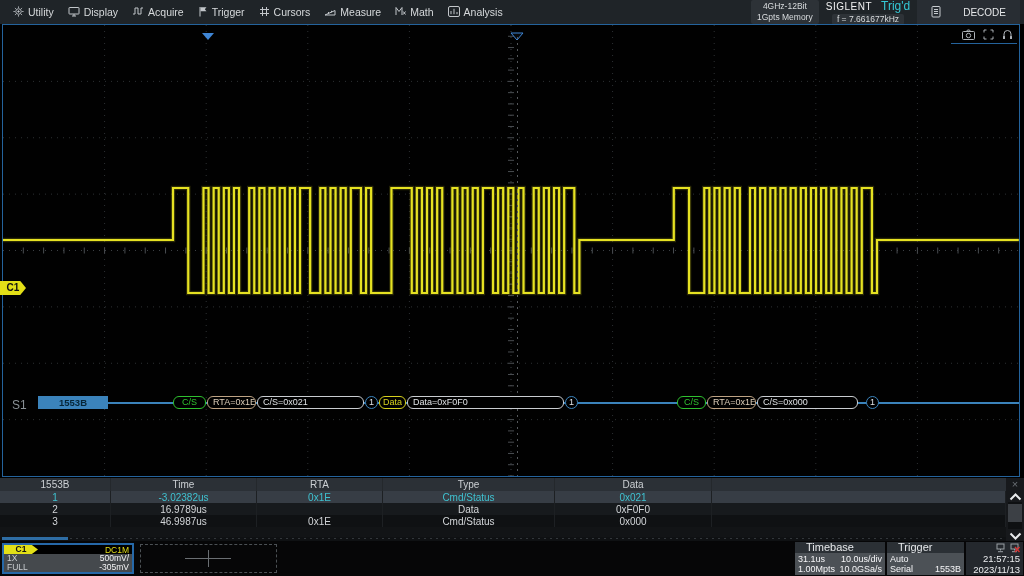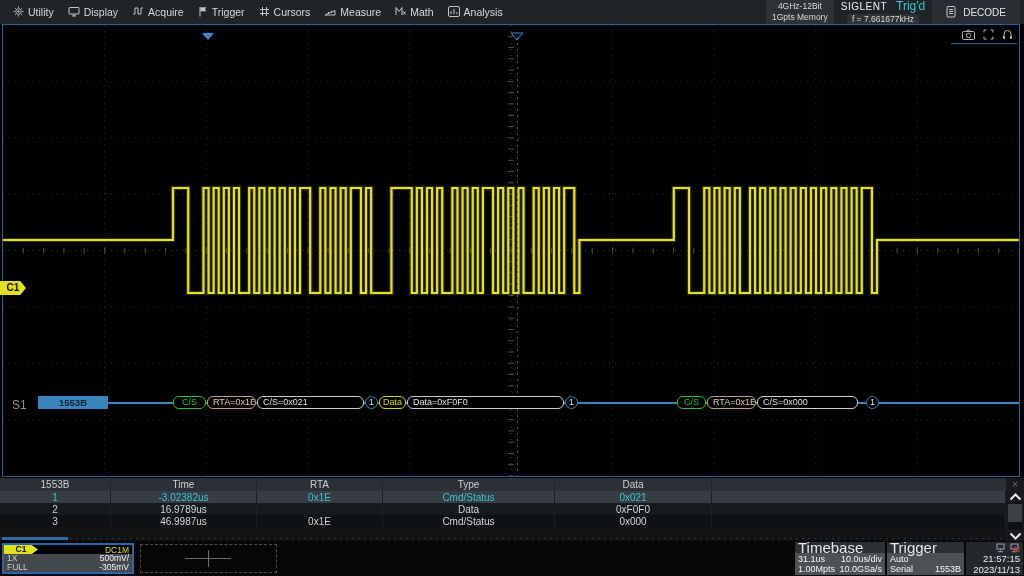--- a/index.html
+++ b/index.html
@@ -10,21 +10,21 @@
   .menubar{position:absolute;left:0;top:0;width:1024px;height:24px;background:#1f2428;display:flex;align-items:center;}
   #menu-items{display:flex;height:100%;align-items:center;padding-left:6px;}
   .menu-item{display:flex;align-items:center;gap:4px;height:100%;padding:0 7px;color:#d6d9db;font-size:10.5px;cursor:default;}
   .mb-right{position:absolute;right:4px;top:0;height:24px;display:flex;align-items:center;gap:7px;}
   .stat-box{background:#2d3237;border-radius:2px;padding:1px 6px;text-align:center;font-size:8.5px;line-height:1.3;color:#d9dcde;}
   .brand-box{display:flex;flex-direction:column;align-items:center;gap:1px;}
   .brand-row{display:flex;gap:9px;align-items:baseline;}
   .brand{font-weight:normal;color:#f2f2f2;font-size:10px;letter-spacing:.5px;}
   .trigd{color:#35c8d5;font-size:12px;}
   .freq-box{background:#2d3237;border-radius:2px;padding:0 5px;color:#d9dcde;font-size:8.5px;line-height:11px;}
-  .decode-tab{display:flex;align-items:center;gap:7px;background:#282d33;height:24px;padding:0 14px;color:#e6e8ea;font-size:10px;}
+  .decode-tab{display:flex;align-items:center;gap:22px;background:#282d33;height:24px;padding:0 14px;color:#e6e8ea;font-size:10px;}
 
   
   #grid{position:absolute;left:2px;top:24px;width:1018px;height:453px;border:1px solid #24639c;background:#010101;box-sizing:border-box;}
   #grid svg.plot{position:absolute;left:0;top:0;}
   .grid-icons{position:absolute;right:2px;top:1px;width:62px;height:17px;display:flex;align-items:center;justify-content:flex-end;gap:8px;
               border-bottom:1px solid #24639c;padding-right:4px;}
   .grid-icons span{display:inline-flex;}
   .tri{position:absolute;top:2px;}
   .trig-line{position:absolute;left:514px;top:12px;width:1px;height:439px;
              background:repeating-linear-gradient(to bottom,#55585c 0 2px,transparent 2px 6px);}
@@ -69,21 +69,21 @@
   .ch-badge{width:34px;height:9px;background:#e3df17;color:#111;font-size:8.5px;font-weight:bold;text-align:center;line-height:9px;
             clip-path:polygon(0 0,82% 0,100% 50%,82% 100%,0 100%);}
   .ch-coupling{margin-left:auto;padding-right:3px;color:#e3df17;font-size:8.5px;}
   .ch-low{height:18px;background:#45494d;display:flex;flex-direction:column;justify-content:space-evenly;}
   .ch-row{display:flex;justify-content:space-between;padding:0 3px;font-size:8.5px;line-height:9px;color:#c9ccd0;}
   .ch-row .v{color:#f4f4f6;}
   #add-box{position:absolute;left:140px;top:3px;width:135px;height:27px;border:1px dashed #4b5054;}
   #add-box .hl{position:absolute;left:44px;top:13px;width:46px;height:1px;background:#6a6e72;}
   #add-box .vl{position:absolute;left:67px;top:5px;width:1px;height:17px;background:#6a6e72;}
   .panel{position:absolute;top:1px;box-sizing:border-box;}
-  .panel-h{height:11px;background:#2b3035;color:#e6e8ea;font-size:15px;line-height:11px;padding:0 3px;}
+  .panel-h{height:11px;background:#2b3035;color:#e6e8ea;font-size:11px;line-height:11px;padding:0 11px;}
   .panel-b{height:22px;background:#4c5156;display:flex;flex-direction:column;justify-content:space-evenly;}
   .prow{display:flex;justify-content:space-between;padding:0 3px;font-size:9px;line-height:10px;color:#f6f6f8;}
   #clock{position:absolute;left:966px;top:1px;width:57px;height:33px;background:#24282d;display:flex;flex-direction:column;
          align-items:flex-end;padding-right:3px;box-sizing:border-box;}
   #clock .icons{display:flex;gap:3px;height:11px;align-items:center;}
   #clock .t{font-size:9.5px;color:#eceef0;line-height:11px;}
 </style>
 </head>
 <body>
 

